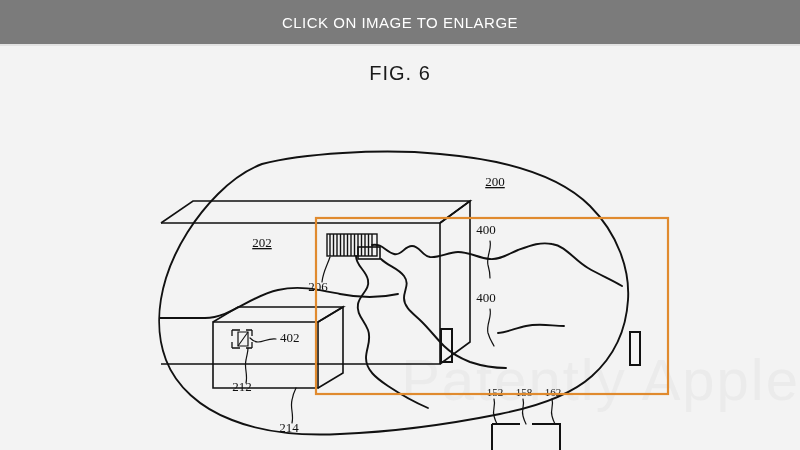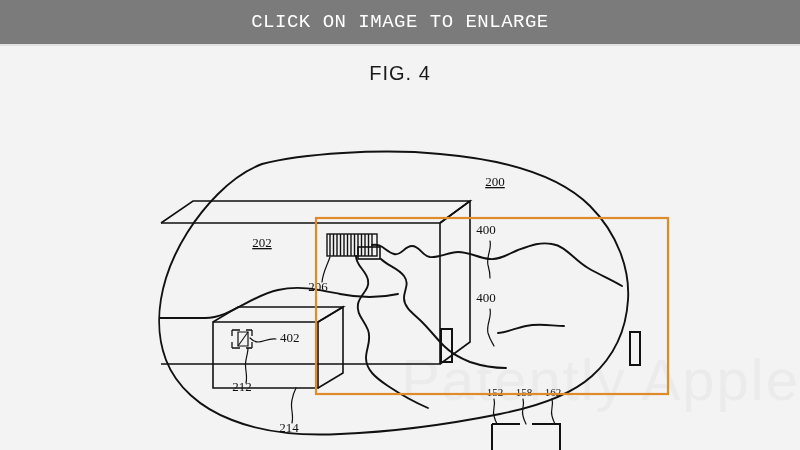--- a/index.html
+++ b/index.html
@@ -27,22 +27,22 @@
     width: 800px;
     height: 44px;
     background: #7b7b7b;
     display: flex;
     align-items: center;
     justify-content: center;
     box-sizing: border-box;
   }
   .banner-text {
     color: #ffffff;
-    font-family: Liberation Mono, monospace;
-    font-size: 19px;
+    font-family: Liberation Sans, sans-serif;
+    font-size: 15px;
     letter-spacing: 0.5px;
     font-weight: 400;
     white-space: nowrap;
   }
   .banner-shadow {
     position: absolute;
     left: 0;
     top: 44px;
     width: 800px;
     height: 2px;
@@ -105,21 +105,21 @@
 
 <div id="app">
 
   <div class="banner">
     <span class="banner-text">CLICK ON IMAGE TO ENLARGE</span>
   </div>
   <div class="banner-shadow"></div>
 
   <div class="figure-area">
 
-    <div class="fig-title">FIG. 4</div>
+    <div class="fig-title">FIG. 6</div>
 
     <div class="watermark">Patently Apple</div>
 
     <svg class="drawing-svg" viewBox="0 0 800 404">
 
       <path d="M 262,118 C 300,108 380,102 440,108
                C 510,114 560,130 590,160
                C 618,188 630,224 628,254
                C 626,286 612,312 592,330
                C 572,348 540,360 500,368

